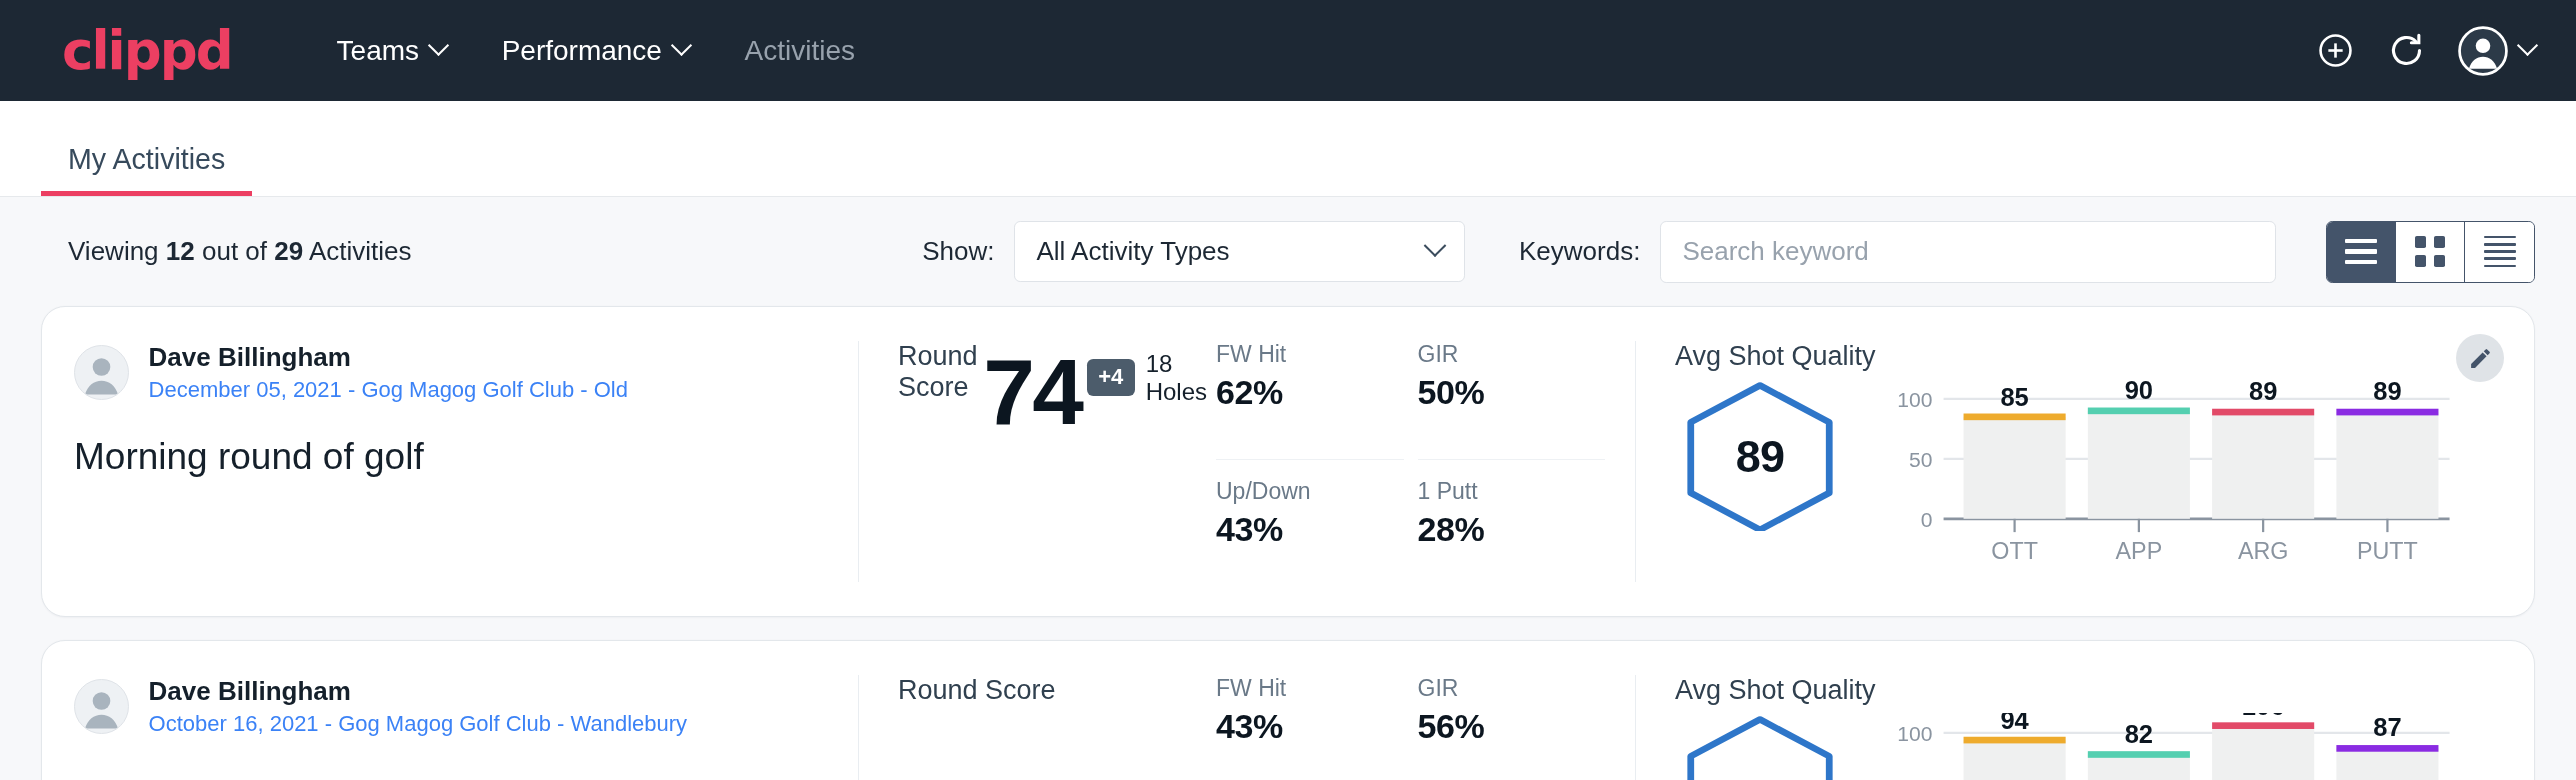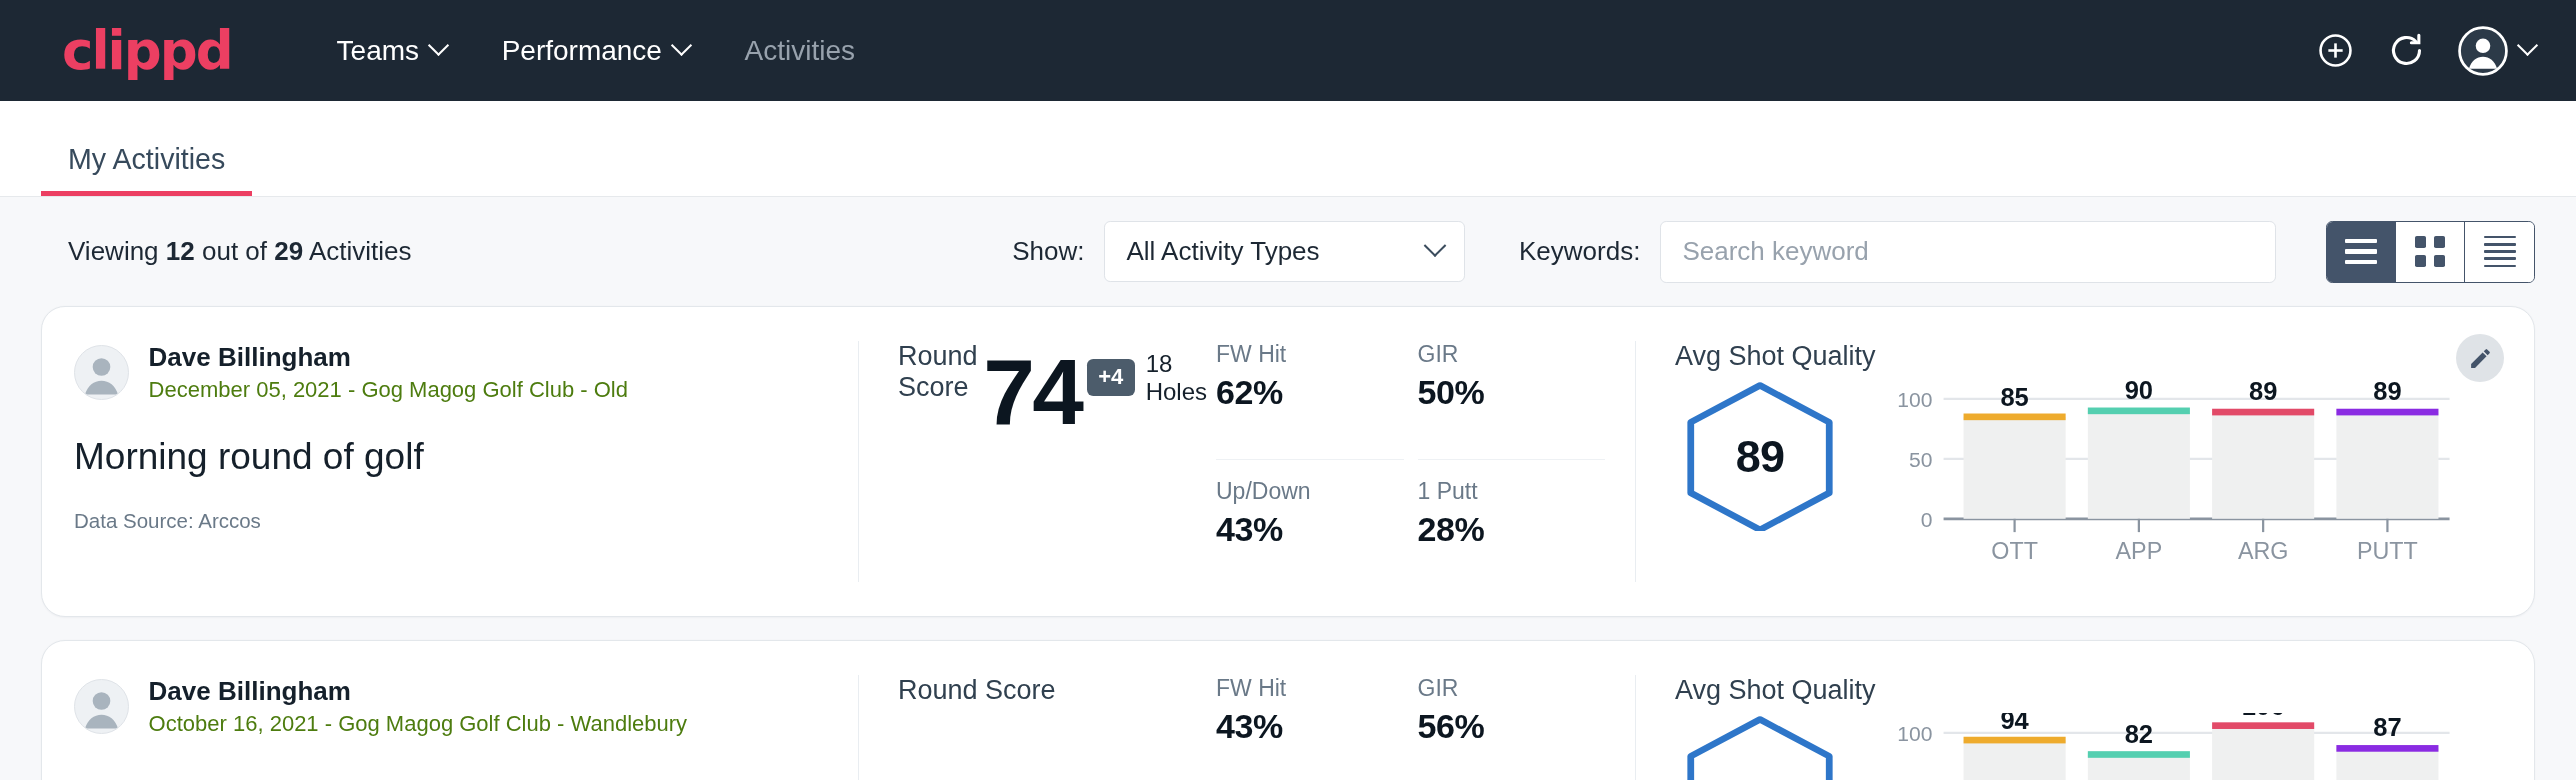--- a/index.html
+++ b/index.html
@@ -110,21 +110,21 @@
     align-items: center;
     gap: 0;
   }
   .field-label {
     font-size: 26px;
     color: #1d2834;
     margin-right: 19.6px;
     white-space: nowrap;
   }
   .select-box {
-    width: 361px;
+    width: 451px;
     height: 61px;
     background: #ffffff;
     border: 0.9px solid #dfe3e8;
     border-radius: 6.2px;
     display: flex;
     align-items: center;
     padding: 0 21.4px;
     font-size: 26px;
     color: #1d2834;
     cursor: pointer;
@@ -195,21 +195,21 @@
   .avatar-circle {
     width: 55px; height: 55px;
     border-radius: 50%;
     background: #eef1f4;
     border: 0.9px solid #dfe3e8;
     display:flex; align-items:center; justify-content:center;
     flex: 0 0 auto;
     overflow: hidden;
   }
   .person-name { font-size: 26px; font-weight: 700; color: #15202b; line-height: 1.25; }
-  .person-meta { font-size: 22px; color: #4d7c0f; line-height: 1.3; margin-top: 2.7px; }
+  .person-meta { font-size: 22px; color: #3b82f6; line-height: 1.3; margin-top: 2.7px; }
   .activity-title {
     font-size: 37px;
     color: #15202b;
     margin-top: 30px;
     line-height: 1.2;
   }
   .data-source {
     font-size: 20.5px;
     color: #6a7988;
     margin-top: 30px;
@@ -393,21 +393,20 @@
             <circle cx="24" cy="19" r="8" fill="#a9b4be"></circle>
             <path d="M9 44c2.4-8.2 8.2-12.6 15-12.6S36.6 35.8 39 44z" fill="#a9b4be"></path>
           </svg>
         </div>
         <div>
           <div class="person-name">Dave Billingham</div>
           <div class="person-meta">December 05, 2021 - Gog Magog Golf Club - Old</div>
         </div>
       </div>
       <div class="activity-title">Morning round of golf</div>
-      <div class="data-source">Data Source: Arccos</div>
     </div>
 
     <div class="col-score">
       <div class="sec-label">Round Score</div>
       <div class="score-row">
         <div class="score-num">74</div>
         <div class="score-badge">+4</div>
         <div class="score-holes">18 Holes</div>
       </div>
     </div>

